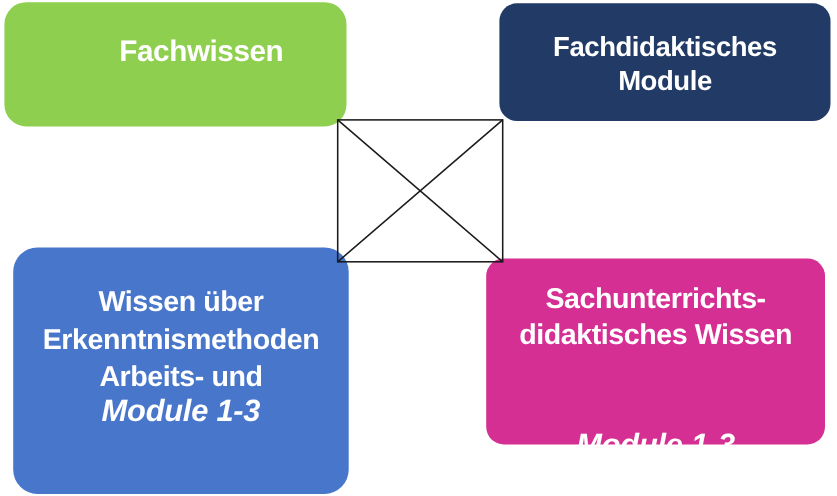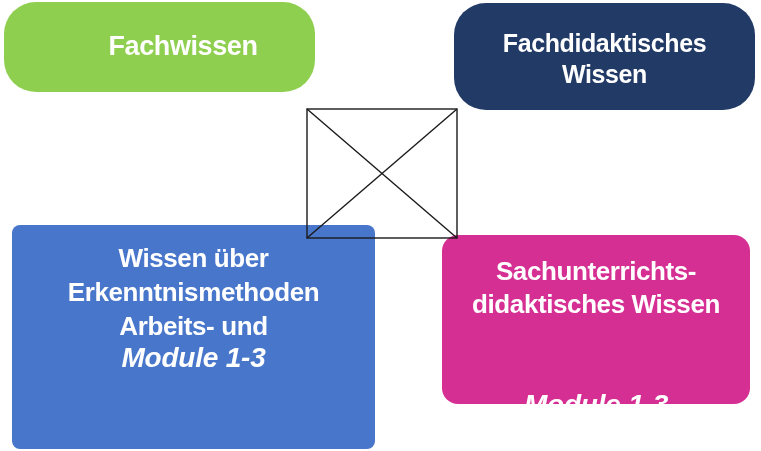--- a/index.html
+++ b/index.html
@@ -18,40 +18,40 @@
   .box {
     position: absolute;
     box-sizing: border-box;
     color: #ffffff;
     text-align: center;
     font-weight: bold;
     letter-spacing: -0.4px;
   }
   .box-top-left {
     left: 4px; top: 2px;
-    width: 311px; height: 90px;
-    border-radius: 32px;
+    width: 311px; height: 113px;
+    border-radius: 20px;
     padding-top: 28px;
     font-size: 27px;
     line-height: 32px;
     padding-left: 47px;
   }
   .box-top-right {
     left: 454px; top: 3px;
     width: 301px; height: 107px;
-    border-radius: 32px;
+    border-radius: 16px;
     padding-top: 25px;
     font-size: 25px;
     line-height: 31px;
   }
   .box-bottom-left {
     left: 12px; top: 225px;
-    width: 363px; height: 224px;
-    border-radius: 8px;
-    padding-top: 16px;
+    width: 305px; height: 224px;
+    border-radius: 22px;
+    padding-top: 32px;
     font-size: 26px;
     line-height: 34px;
   }
   .box-bottom-right {
     left: 442px; top: 235px;
     width: 308px; height: 169px;
     border-radius: 16px;
     padding-top: 20px;
     font-size: 26px;
     line-height: 33px;
@@ -77,21 +77,21 @@
 <body>
 
 <div class="canvas">
 
   <div class="box box-top-left" style="background: rgb(143, 207, 79);">
     <div>Fachwissen</div>
   </div>
 
   <div class="box box-top-right" style="background: rgb(33, 58, 102);">
     <div>Fachdidaktisches</div>
-    <div>Wissen</div>
+    <div>Module</div>
   </div>
 
   <div class="box box-bottom-left" style="background: rgb(72, 118, 203);">
     <div>Wissen über</div>
     <div>Erkenntnismethoden</div>
     <div>Arbeits- und</div>
     <div class="module-line">Module 1-3</div>
   </div>
 
   <div class="box box-bottom-right" style="background: rgb(214, 47, 147);">

